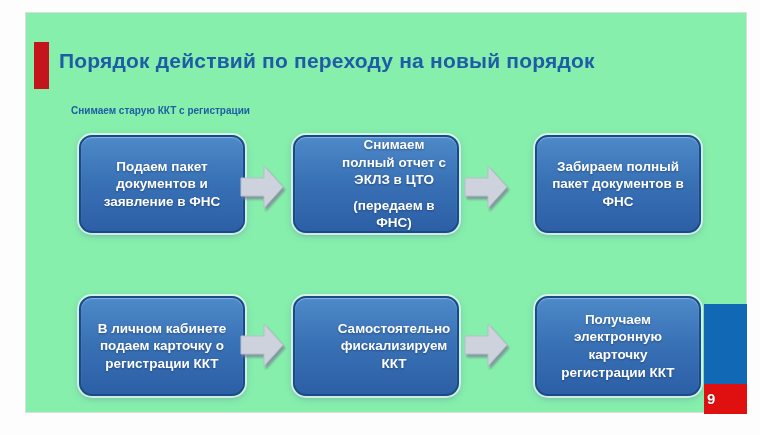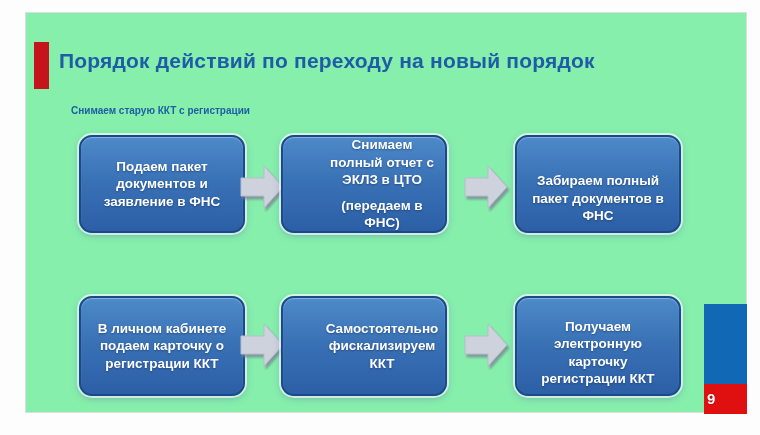--- a/index.html
+++ b/index.html
@@ -64,22 +64,22 @@
     display: flex;
     flex-direction: column;
     align-items: center;
     justify-content: center;
     padding: 6px 8px;
     text-align: center;
   }
   .row-1 .step-box { top: 122px; }
   .row-2 .step-box { top: 283px; height: 100px; }
   .col-1 { left: 53px; }
-  .col-2 { left: 255px; padding-left: 44px; }
-  .col-3 { left: 489px; justify-content: flex-end; }
+  .col-2 { left: 267px; padding-left: 44px; }
+  .col-3 { left: 509px; }
 
   .step-text {
     color: #ffffff;
     font-size: 13.5px;
     font-weight: bold;
     line-height: 1.3;
     text-shadow: 0 1px 2px rgba(10,35,80,0.45);
   }
   .step-subtext {
     color: #ffffff;

